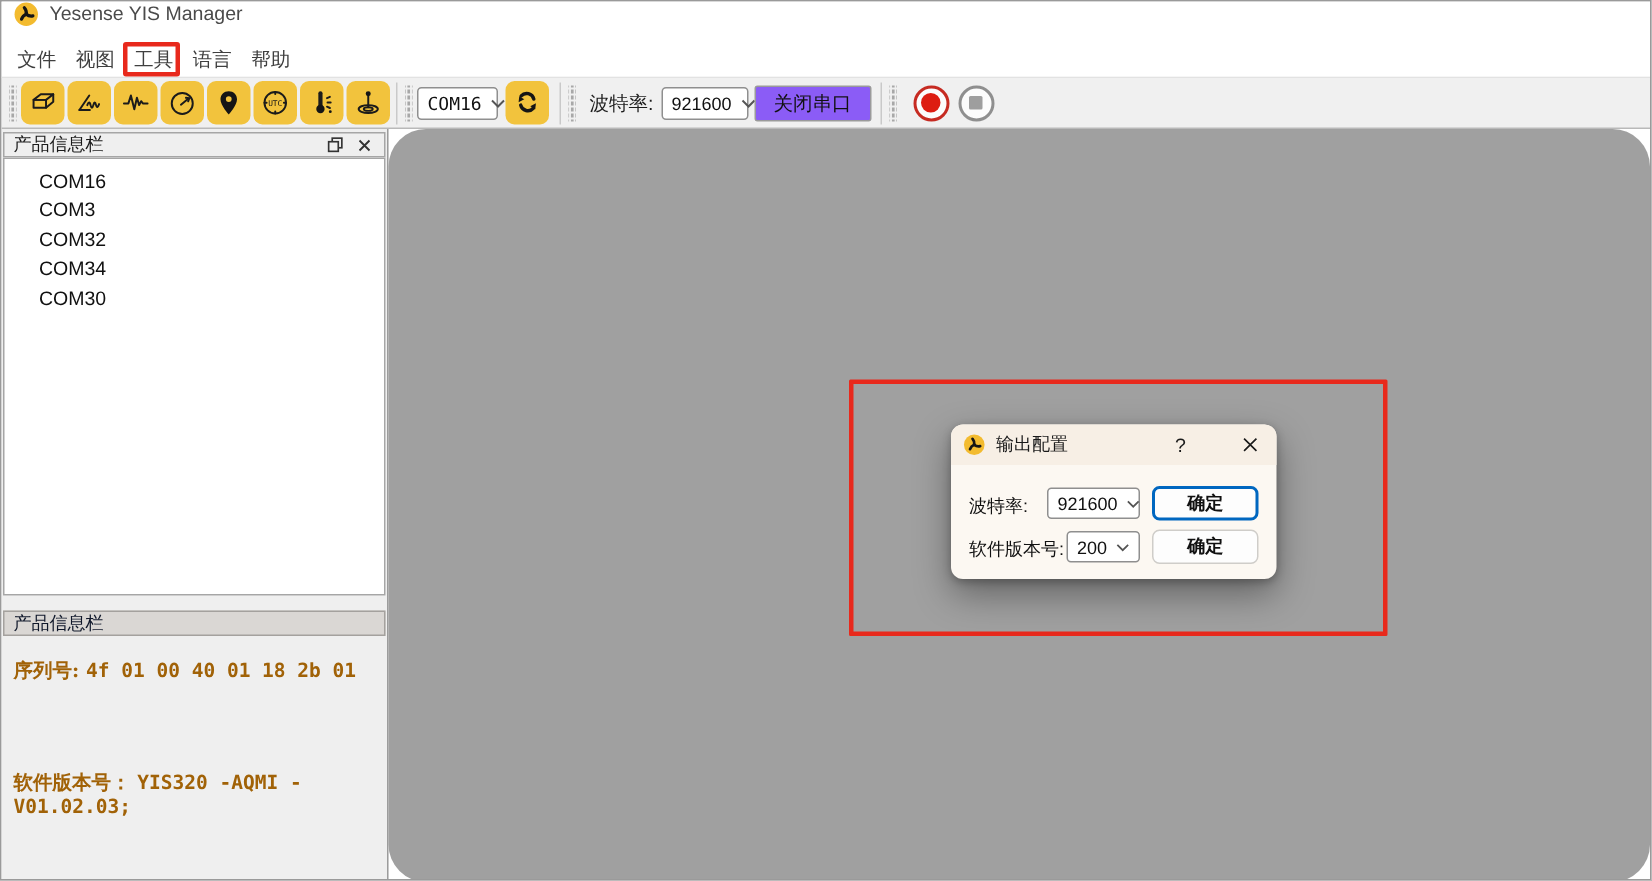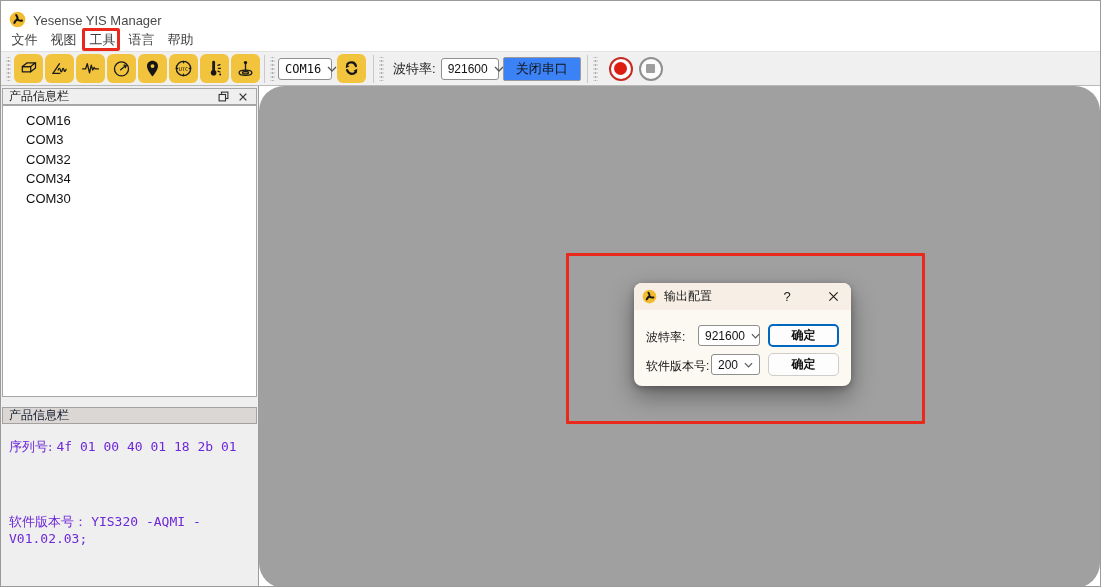--- a/index.html
+++ b/index.html
@@ -1,56 +1,56 @@
 <!DOCTYPE html>
 <html><head>
 <meta charset="utf-8">
 <style>
   * { margin:0; padding:0; box-sizing:border-box; }
   body { font-family:"Liberation Sans", sans-serif; background:#d0d0d0; }
   .window { position:relative; width:1101px; height:587px; background:#fff; border:1px solid #9a9a9a; overflow:hidden; }
 
   
-  .titlebar { height:27px; background:#ffffff; display:flex; align-items:flex-end; padding-left:8px; }
+  .titlebar { height:27px; background:#ffffff; display:flex; align-items:flex-start; padding-left:8px; }
   .logo { width:17px; height:17px; flex:0 0 auto; }
   .titlebar-text { margin-left:7px; font-size:13px; color:#4a4a4a; }
 
   
   .menubar { position:relative; height:23px; background:#ffffff; display:flex; align-items:center; padding-left:10px; gap:12px; }
   .menu-item { font-size:13px; color:#3f3f3f; padding:2px 0; width:27px; text-align:center; cursor:default; }
   .menu-annotation { position:absolute; left:81px; top:0px; width:38px; height:23px; border:3px solid #e8291c; border-radius:2px; pointer-events:none; }
 
   
   .toolbar { height:35px; background:#f0f0f0; border-top:1px solid #e2e2e2; border-bottom:1px solid #b9b9b9; display:flex; align-items:center; padding-left:2px; }
   .drag-handle { width:5px; height:24px; margin:0 3px; background-image:radial-gradient(#a8a8a8 1px, transparent 1.1px); background-size:3px 4px; background-position:center; }
   .tb-sep { width:1px; height:28px; background:#c9c9c9; margin:0 2px; }
   .tool-btn { width:29px; height:29px; border:none; border-radius:6px; background:#f2c33d; display:flex; align-items:center; justify-content:center; margin-right:2px; cursor:pointer; padding:0; }
   .tool-btn svg { width:21px; height:21px; }
   .icon-stroke { fill:none; stroke:#1b1b1b; stroke-width:1.5; stroke-linecap:round; stroke-linejoin:round; }
   .combo { background:#fff; border:1px solid #8f8f8f; border-radius:3px; height:22px; display:flex; align-items:center; justify-content:space-between; padding:0 6px; cursor:pointer; }
   .combo .chev { margin-left:6px; flex:0 0 auto; }
   .combo-port { width:54px; font-family:"DejaVu Sans Mono", monospace; font-size:12px; color:#111; }
   .combo-baud { width:58px; font-size:12px; color:#111; }
   .tb-label { font-size:13px; color:#1c1c1c; margin:0 5px 0 6px; }
-  .btn-plain { height:24px; background:#3b82f6; border:1px solid #9a9a9a; border-radius:2px; font-size:13px; color:#111; padding:0 12px; margin-left:4px; cursor:pointer; font-family:"Liberation Sans", sans-serif; }
+  .btn-plain { height:24px; background:#8b5cf6; border:1px solid #9a9a9a; border-radius:2px; font-size:13px; color:#111; padding:0 12px; margin-left:4px; cursor:pointer; font-family:"Liberation Sans", sans-serif; }
   .rec-btn { width:24px; height:24px; border-radius:50%; background:#fcfcfc; display:flex; align-items:center; justify-content:center; border:2px solid #c62b22; margin-left:8px; cursor:pointer; padding:0; }
   .rec-btn .dot { width:13px; height:13px; border-radius:50%; background:#dd1d12; }
   .stop-btn { width:24px; height:24px; border-radius:50%; background:#fcfcfc; display:flex; align-items:center; justify-content:center; border:2px solid #8f8f8f; margin-left:6px; cursor:pointer; padding:0; }
   .stop-btn .sq { width:9px; height:9px; border-radius:1px; background:#9e9e9e; }
 
   
   .app-body { position:relative; height:502px; display:flex; }
   .dock { position:relative; width:258px; height:100%; background:#efefef; border-right:1px solid #9c9c9c; flex:0 0 auto; }
   .dock-header { position:absolute; left:1px; top:2px; width:255px; height:17px; background:#efefef; border:1px solid #a6a6a6; display:flex; align-items:center; padding:0 6px; }
   .dock-title { font-size:12px; color:#1a1a1a; flex:1; }
   .dock-hbtn { width:14px; height:13px; display:flex; align-items:center; justify-content:center; background:transparent; border:none; cursor:pointer; padding:0; margin-left:6px; }
   .port-list { position:absolute; left:1px; top:19px; width:255px; height:292px; background:#ffffff; border:1px solid #a6a6a6; padding-top:5px; overflow:hidden; }
   .port-item { font-size:13px; color:#111; padding-left:23px; height:19.4px; line-height:19.4px; cursor:default; }
   .info-header { position:absolute; left:1px; top:321px; width:255px; height:17px; background:#dad7d4; border:1px solid #a4a19e; display:flex; align-items:center; padding:0 6px; font-size:12px; color:#0f172a; }
-  .info-row { position:absolute; left:8px; font-size:13px; color:#6d28d9; font-family:"DejaVu Serif","Liberation Serif",serif; }
+  .info-row { position:absolute; left:8px; font-size:13px; color:#a16207; font-family:"DejaVu Serif","Liberation Serif",serif;font-weight:bold; }
   .info-row .mono { font-family:"DejaVu Sans Mono",monospace; }
   .row-serial { top:352px; }
   .row-version { top:427px; }
 
   .main-area { position:relative; flex:1; background:#a0a0a0;border-radius:25px; }
   .dlg-annotation { position:absolute; left:307px; top:167px; width:359px; height:171px; border:3px solid #e8291c; border-radius:1px; pointer-events:none; }
 
   
   .dialog { position:absolute; left:375px; top:197px; width:217px; height:103px; background:#fcf8f2; border-radius:8px; box-shadow:0 10px 24px rgba(0,0,0,.38), 0 2px 6px rgba(0,0,0,.25); }
   .dialog-titlebar { height:27px; background:#f7efe5; border-radius:8px 8px 0 0; display:flex; align-items:center; padding:0 8px; }

